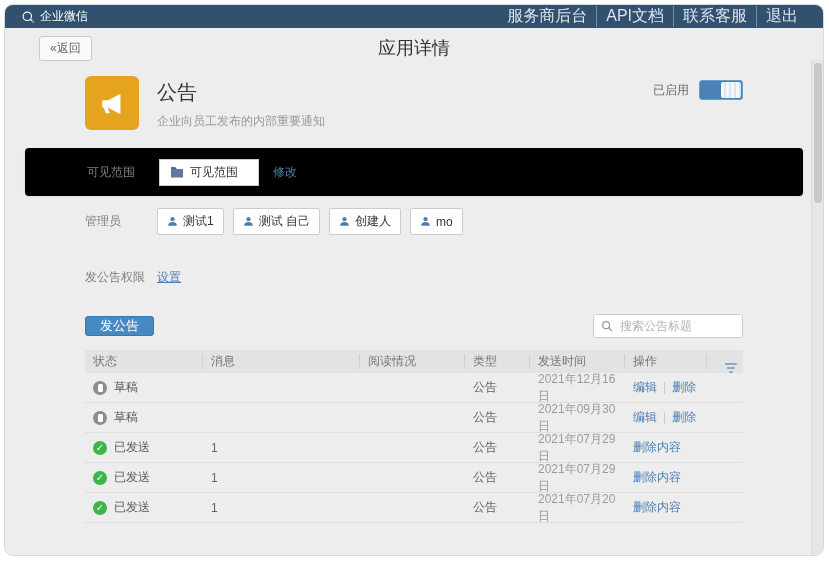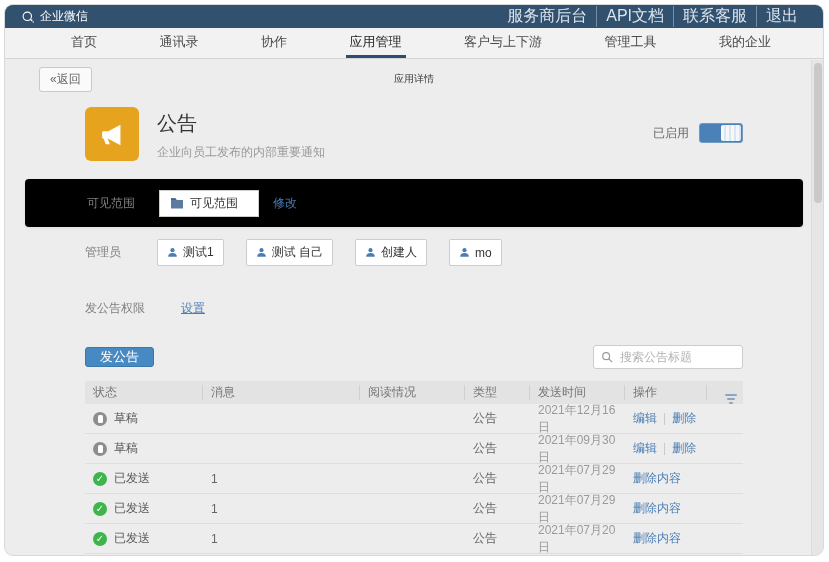--- a/index.html
+++ b/index.html
@@ -20,48 +20,48 @@
   
   .nav{height:30px;background:#f2f2f2;border-bottom:1px solid #d4d4d4;
        display:flex;justify-content:space-between;padding:0 48px 0 62px;}
   .nav-item{font-size:13px;color:#4a4a4a;display:flex;align-items:center;
             padding:0 4px;border-bottom:3px solid transparent;box-sizing:border-box;cursor:pointer;}
   .nav-item.active{color:#262626;border-bottom-color:#2d4d70;}
   
   .page-header{height:40px;position:relative;display:flex;align-items:center;justify-content:center;}
   .back-btn{position:absolute;left:34px;background:#fafafa;border:1px solid #c9c9c9;border-radius:3px;
             font-size:12px;color:#666;padding:3px 10px;cursor:pointer;}
-  .page-title{font-size:10px;color:#333;}
+  .page-title{font-size:18px;color:#333;}
   
   .app-head{display:flex;align-items:flex-start;padding:8px 80px 16px;}
   .app-icon{width:54px;height:54px;border-radius:6px;background:#e6a41e;
             display:flex;align-items:center;justify-content:center;flex:none;}
   .app-meta{margin-left:18px;padding-top:3px;}
   .app-name{font-size:20px;color:#333;}
   .app-desc{font-size:12px;color:#9a9a9a;margin-top:7px;}
   .app-status{margin-left:auto;display:flex;align-items:center;gap:10px;
-              font-size:12px;color:#666;margin-top:16px;}
+              font-size:12px;color:#666;margin-top:4px;}
   .toggle{width:44px;height:20px;border:1px solid #6e9dc4;border-radius:3px;
           background:#4a81b7;position:relative;cursor:pointer;box-sizing:border-box;}
   .toggle-handle{position:absolute;right:1px;top:1px;bottom:1px;width:20px;border-radius:2px;
           background:repeating-linear-gradient(90deg,#f4f8fb 0 3px,#dbe5ee 3px 5px);}
   
   .band{margin:2px 20px 0;background:#000000;border-radius:4px;height:48px;
         display:flex;align-items:center;padding-left:62px;box-shadow:0 1px 3px rgba(0,0,0,.07);}
   .row-label{width:72px;font-size:12px;color:#808080;flex:none;}
   .chip{display:flex;align-items:center;gap:6px;border:1px solid #ccc;background:#fff;
         padding:4px 10px;font-size:12px;color:#333;min-width:78px;cursor:default;}
   .link{font-size:12px;color:#4a7db3;text-decoration:none;cursor:pointer;}
   .band .link{margin-left:14px;}
   
   .admin-row{margin:12px 80px 0;display:flex;align-items:center;}
-  .tags{display:flex;gap:22px;}
+  .tags{display:flex;gap:9px;}
   .tag{display:flex;align-items:center;gap:5px;background:#fff;border:1px solid #ccc;
        border-radius:2px;padding:4px 9px;font-size:12px;color:#333;cursor:default;}
-  .perm-row{margin:34px 80px 0;display:flex;align-items:center;font-size:12px;gap:24px;}
+  .perm-row{margin:34px 80px 0;display:flex;align-items:center;font-size:12px;}
   .perm-row .link{margin-left:12px;text-decoration:underline;}
   
   .toolbar{margin:28px 80px 0;display:flex;align-items:center;}
   .send-btn{background:#4789c2;border:1px solid #3b77ab;color:#fff;font-size:13px;
             padding:0 14px;border-radius:3px;cursor:pointer;}
   .search{margin-left:auto;width:150px;height:24px;background:#fff;border:1px solid #ccc;
           border-radius:3px;display:flex;align-items:center;padding:0 7px;gap:5px;box-sizing:border-box;}
   .search input{border:none;outline:none;font-size:12px;width:100%;color:#333;background:transparent;
                 font-family:inherit;}
   .search input::placeholder{color:#b3b3b3;}
@@ -112,29 +112,20 @@
       <span>企业微信</span>
     </div>
     <div class="top-links">
         <a>服务商后台</a>
         <a>API文档</a>
         <a>联系客服</a>
         <a>退出</a>
       </div>
   </div>
 
-  <div class="nav">
-      <div class="nav-item">首页</div>
-      <div class="nav-item">通讯录</div>
-      <div class="nav-item">协作</div>
-      <div class="nav-item active">应用管理</div>
-      <div class="nav-item">客户与上下游</div>
-      <div class="nav-item">管理工具</div>
-      <div class="nav-item">我的企业</div>
-    </div>
 
   <div class="page-header">
     <button class="back-btn">«返回</button>
     <div class="page-title">应用详情</div>
   </div>
 
   <div class="app-head">
     <div class="app-icon">
       <svg width="30" height="30" viewBox="0 0 32 32">
         <path fill="#fff" d="M7 13 h5 l13 -7 v22 l-13 -7 h-0.5 l2.2 6 h-4.4 l-2.2 -6 H7 a1.5 1.5 0 0 1 -1.5 -1.5 v-5 A1.5 1.5 0 0 1 7 13 z"></path>

